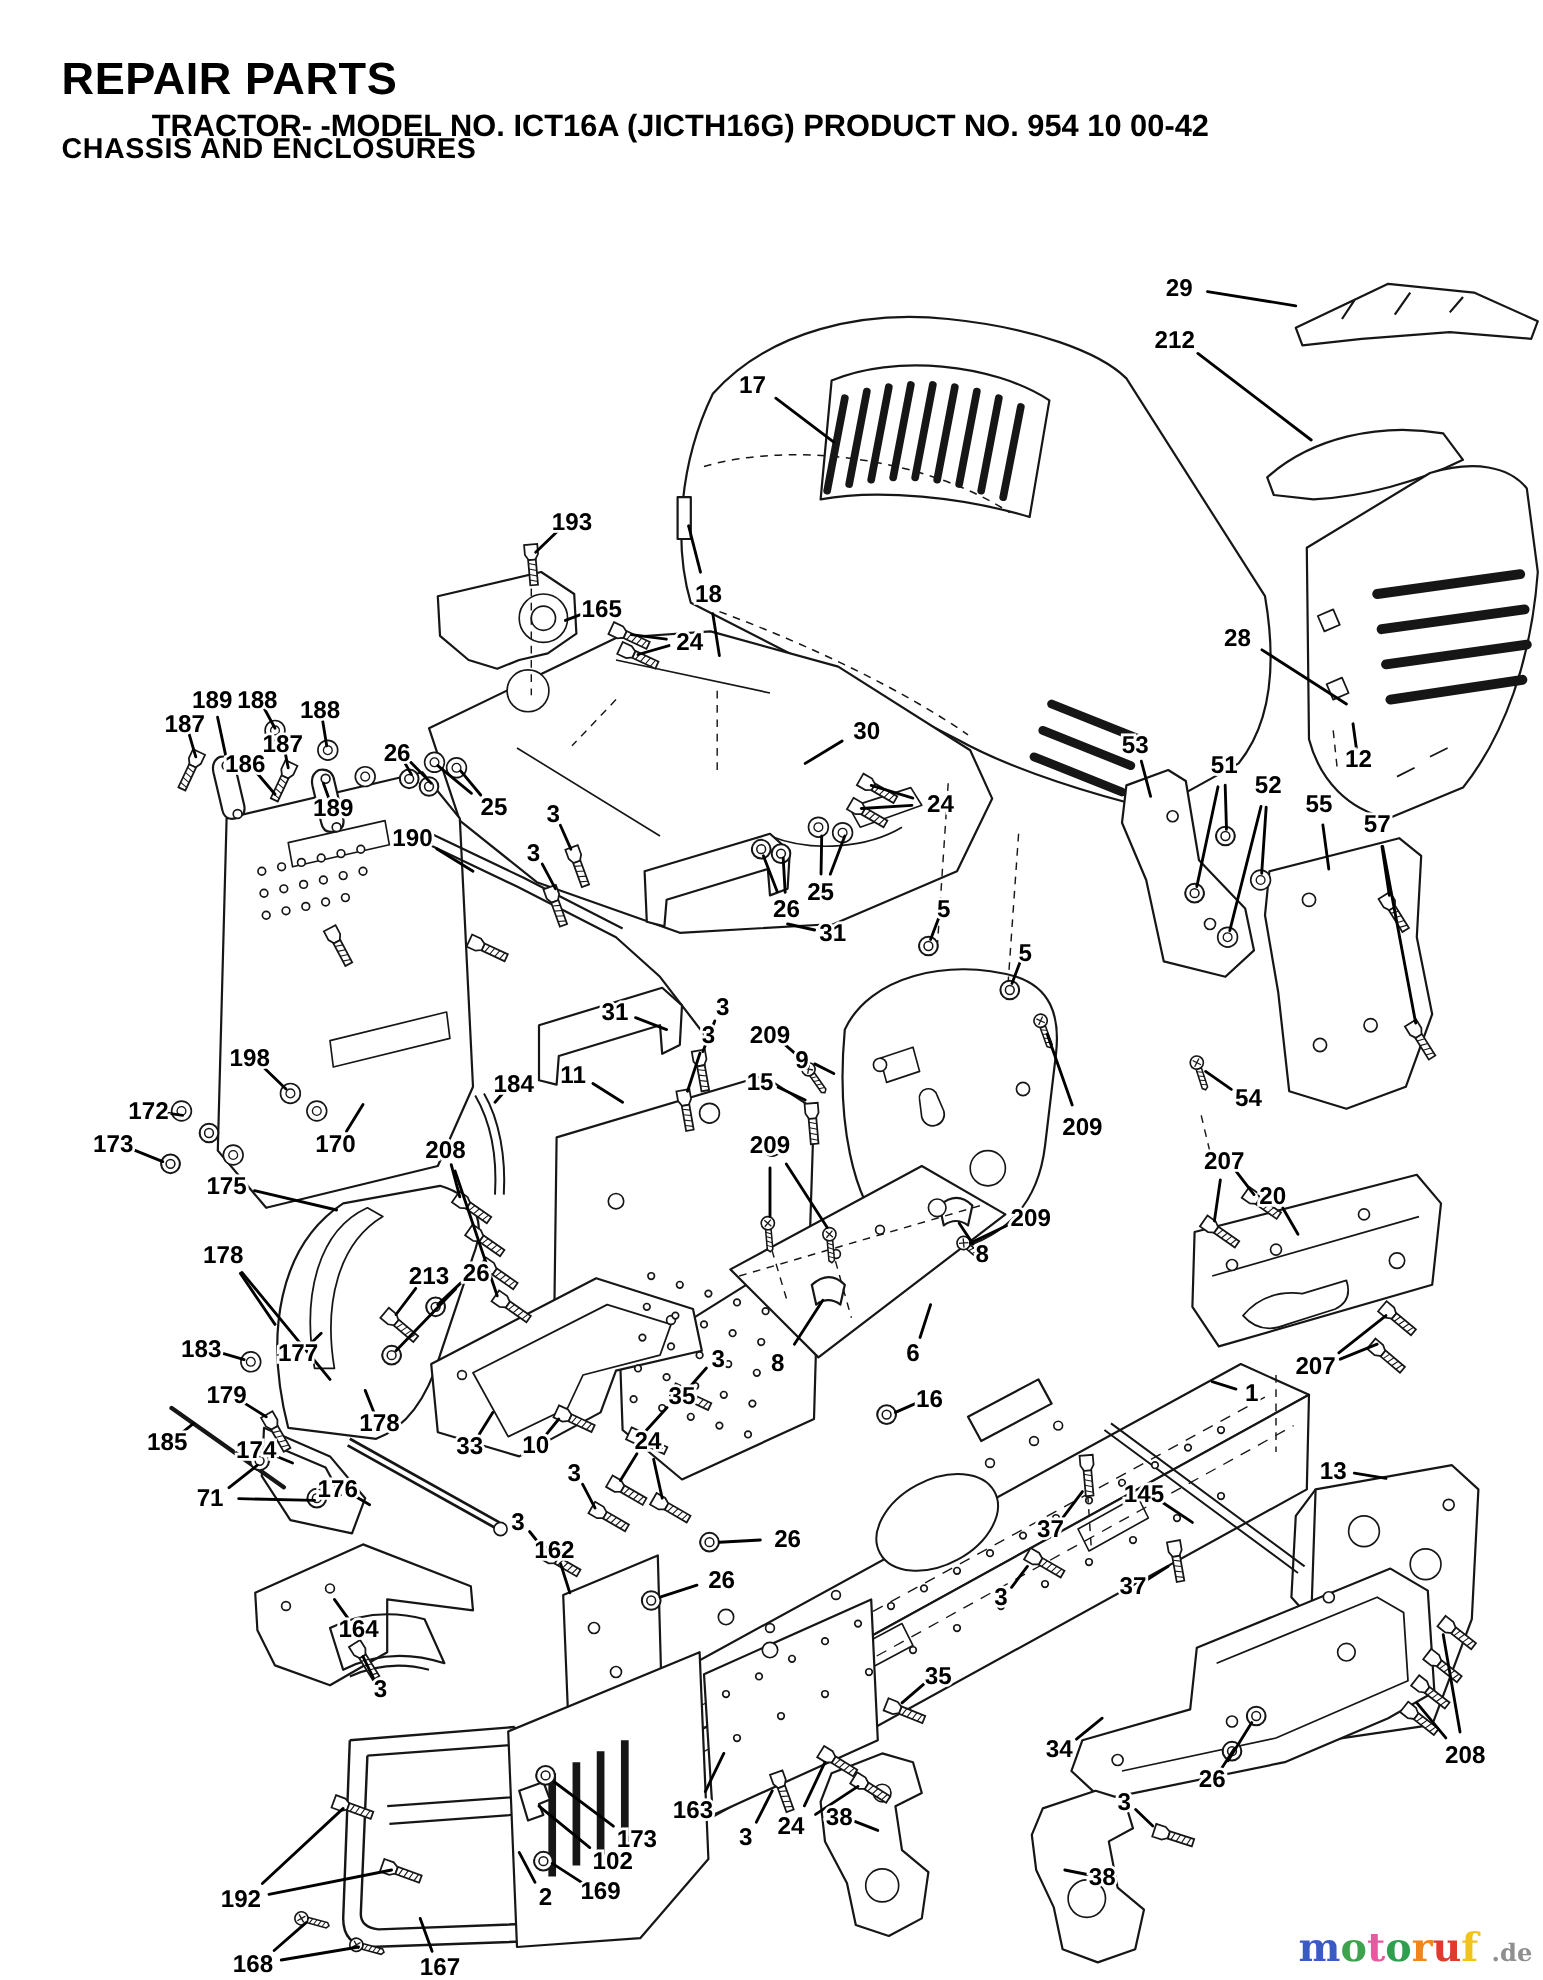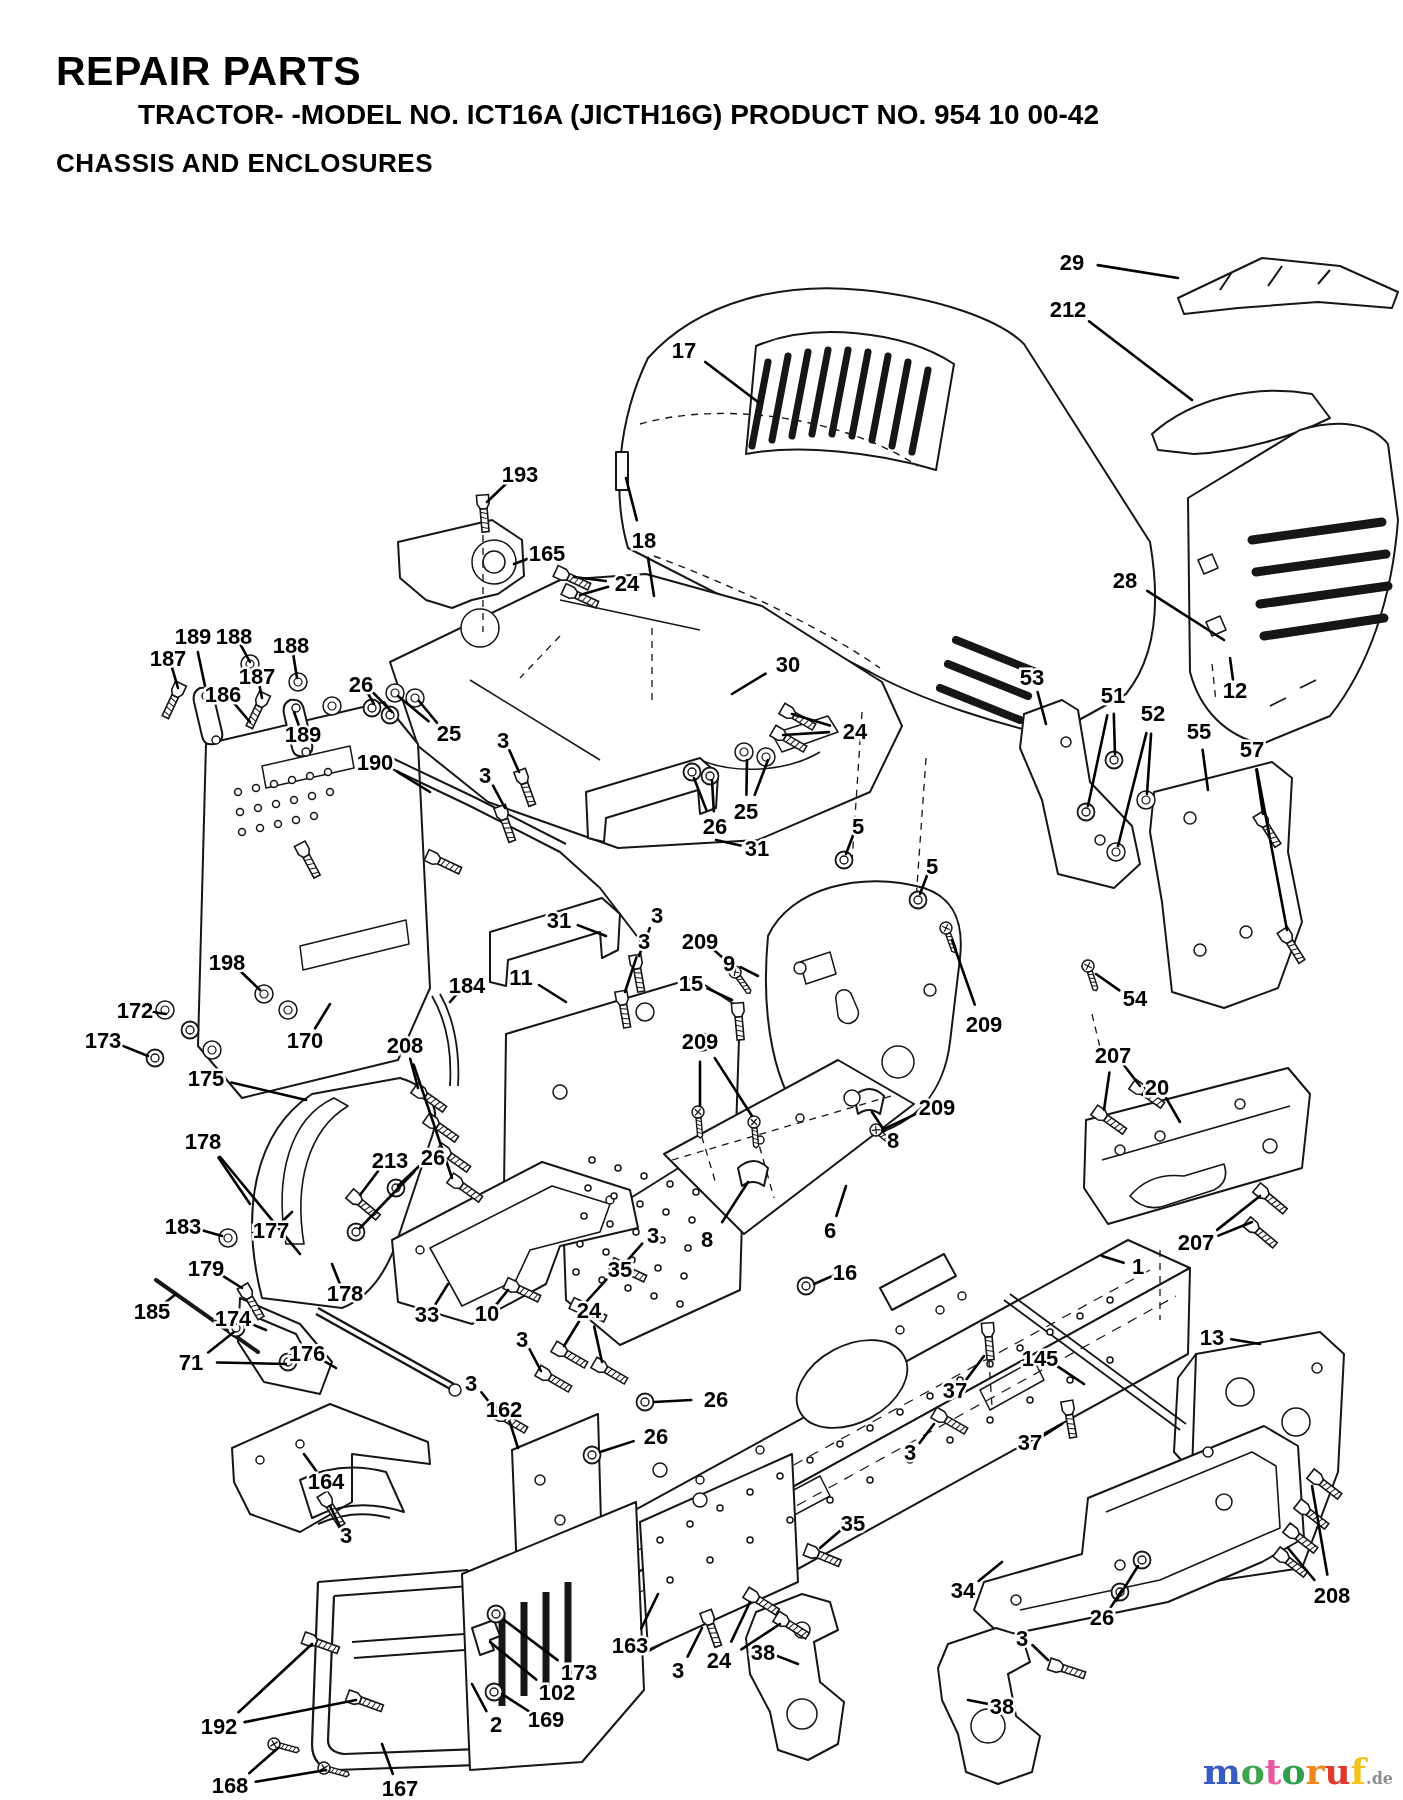--- a/index.html
+++ b/index.html
@@ -3,24 +3,24 @@
 <meta charset="utf-8">
 <style>
   html,body{margin:0;padding:0;background:#fff;}
   body{width:1403px;height:1800px;position:relative;overflow:hidden;
        font-family:"Liberation Sans",sans-serif;color:#000;}
   .page{position:absolute;left:0;top:0;width:1403px;height:1800px;background:#fff;}
   svg{position:absolute;left:0;top:0;}
   .hdr{position:absolute;left:0;top:0;width:1403px;z-index:5;}
   .hdr .title{position:absolute;left:56px;top:48px;font-size:41px;font-weight:bold;letter-spacing:.5px;white-space:nowrap;}
   .hdr .model{position:absolute;left:138px;top:99px;font-size:28px;font-weight:bold;white-space:nowrap;}
-  .hdr .section{position:absolute;left:56px;top:148px;font-size:26px;font-weight:bold;letter-spacing:.5px;white-space:nowrap;}
+  .hdr .section{position:absolute;left:56px;top:120px;font-size:26px;font-weight:bold;letter-spacing:.5px;white-space:nowrap;}
   .wm{position:absolute;right:10px;bottom:8px;z-index:6;font-family:"DejaVu Serif",serif;font-weight:bold;white-space:nowrap;}
   .wm .lt{font-size:36px;}
-  .wm .sfx{font-size:16px;}
+  .wm .sfx{font-size:22px;margin-left:12px;}
 </style>
 </head>
 <body>
 
 <div class="page">
 
   <div class="hdr">
     <div class="title">REPAIR PARTS</div>
     <div class="model">TRACTOR- -MODEL NO. ICT16A (JICTH16G) PRODUCT NO. 954 10 00-42</div>
     <div class="section">CHASSIS AND ENCLOSURES</div>

